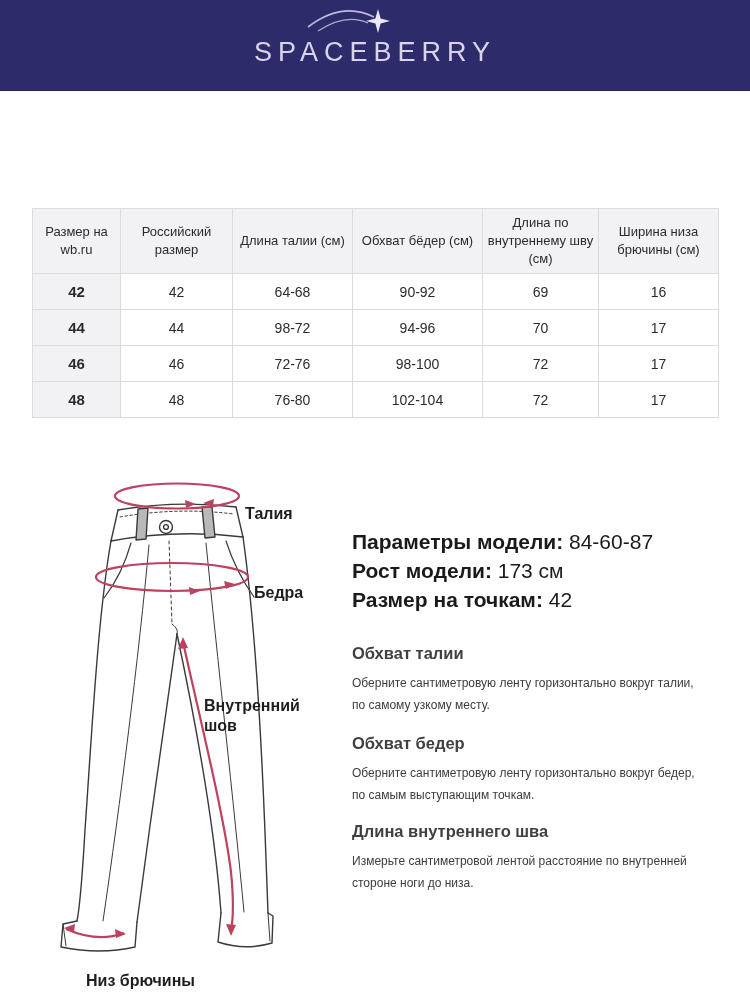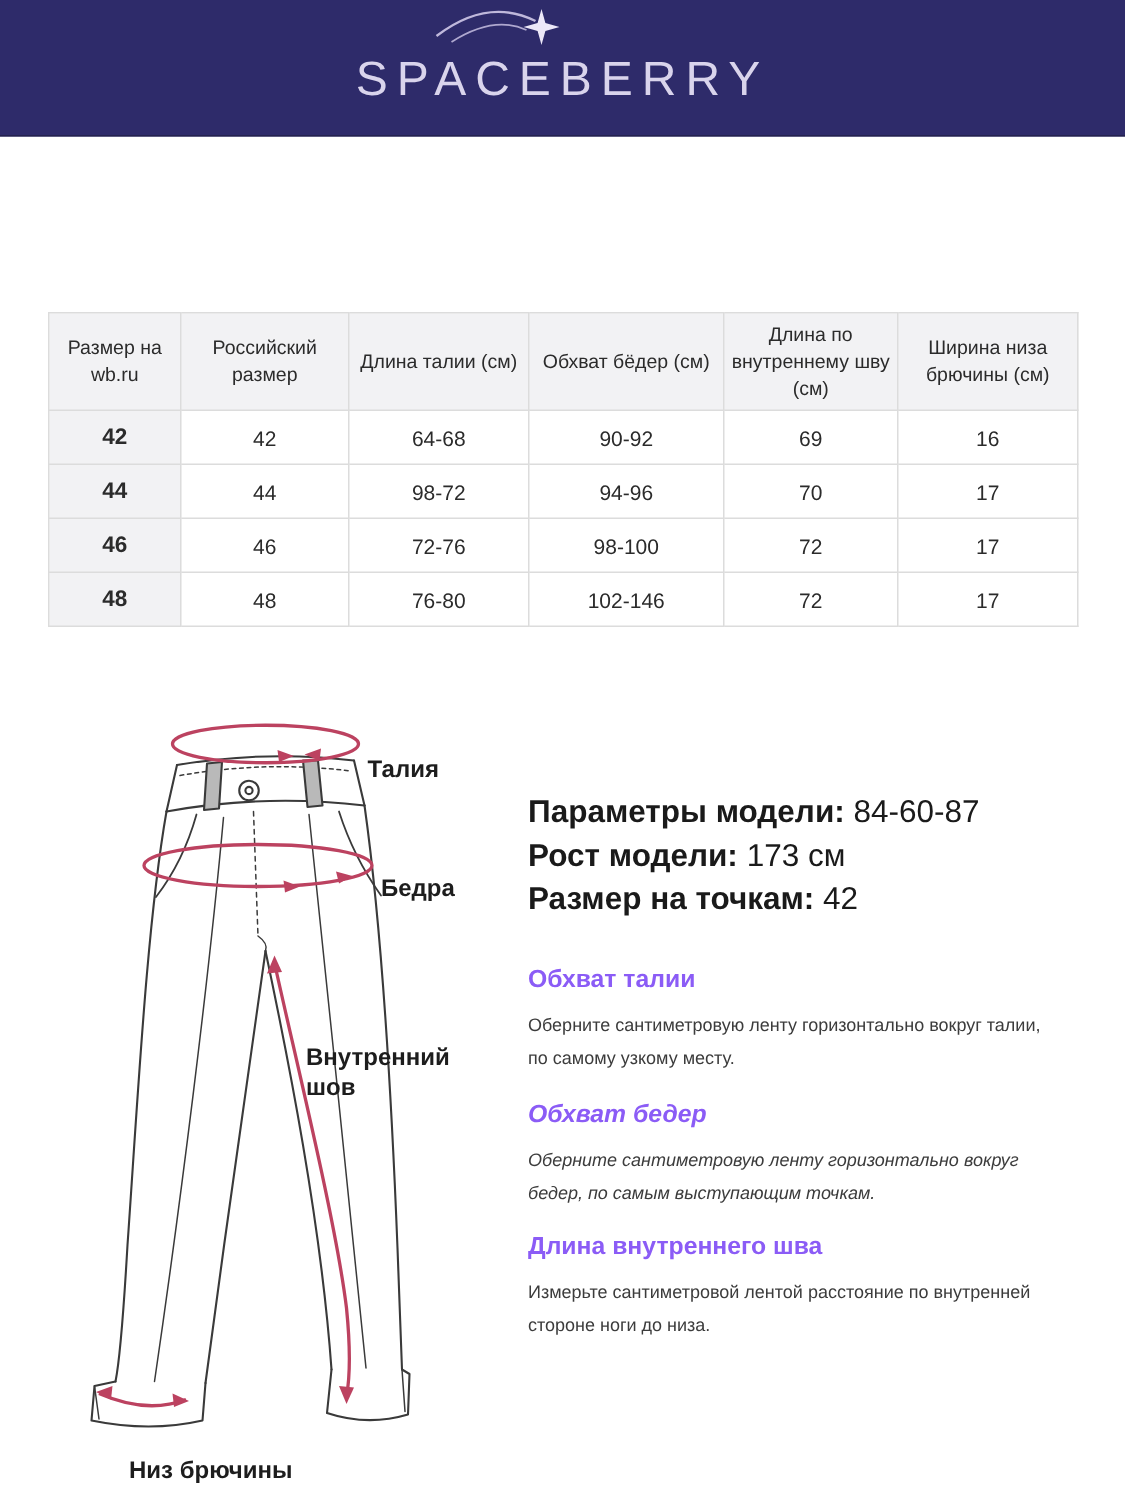--- a/index.html
+++ b/index.html
@@ -8,21 +8,21 @@
     font-family:"Liberation Sans","DejaVu Sans",sans-serif;color:#222;
   }
   
   .brand-header{
     position:absolute;left:0;top:0;width:750px;height:90px;background:#2e2b6a;
     border-bottom:1px solid #24224f;
     display:flex;align-items:center;justify-content:center;
   }
   .brand-logo{position:relative;display:inline-block;padding-top:14px;}
   .brand-name{
-    font-size:32px;letter-spacing:6px;color:#d9d4ec;font-weight:400;
+    font-size:27px;letter-spacing:6px;color:#d9d4ec;font-weight:400;
   }
   .star-icon{position:absolute;left:48px;top:-22px;}
   
   .size-table-wrap{position:absolute;left:32px;top:208px;width:686px;}
   table.size-table{border-collapse:collapse;table-layout:fixed;width:686px;}
   .size-table th,.size-table td{
     border:1px solid #dcdcdc;text-align:center;vertical-align:middle;padding:4px 4px;
   }
   .size-table th{
     background:#f2f2f4;font-weight:400;font-size:13px;line-height:1.38;color:#2b2b2b;height:56px;
@@ -36,22 +36,22 @@
   }
   .lbl-waist{left:245px;top:484px;}
   .lbl-hips{left:254px;top:563px;}
   .lbl-inseam{left:204px;top:676px;width:112px;}
   .lbl-hem{left:86px;top:951px;}
   
   .model-info{position:absolute;left:352px;top:527px;font-size:21px;line-height:29px;color:#1a1a1a;}
   .model-info .lab{font-weight:600;}
   .model-info .val{font-weight:400;}
   .measure-section{position:absolute;left:352px;width:352px;}
-  .sec1{top:644px;} .sec2{top:734px;font-style:italic;} .sec3{top:822px;}
-  .section-title{font-size:16.5px;font-weight:bold;color:#8b5cf6;margin:0 0 9px 0;}
+  .sec1{top:644px;} .sec2{top:734px;} .sec3{top:822px;}
+  .section-title{font-size:16.5px;font-weight:bold;color:#404040;margin:0 0 9px 0;}
   .section-text{font-size:12px;line-height:22px;color:#3c3c3c;margin:0;}
 </style>
 </head>
 <body>
 
 <div id="page">
 
   <div class="brand-header">
     <div class="brand-logo">
       <svg class="star-icon" width="96" height="42" viewBox="0 0 96 42">
@@ -103,21 +103,21 @@
         <td>46</td>
         <td>72-76</td>
         <td>98-100</td>
         <td>72</td>
         <td>17</td>
       </tr>
       <tr>
         <td class="rowhead">48</td>
         <td>48</td>
         <td>76-80</td>
-        <td>102-146</td>
+        <td>102-104</td>
         <td>72</td>
         <td>17</td>
       </tr>
     </tbody>
       </table>
   </div>
 
   <svg class="diagram-svg" width="750" height="1000" viewBox="0 0 750 1000">
     <g stroke="#3a3a3a" stroke-width="1.4" fill="none" stroke-linecap="round" stroke-linejoin="round">
 

